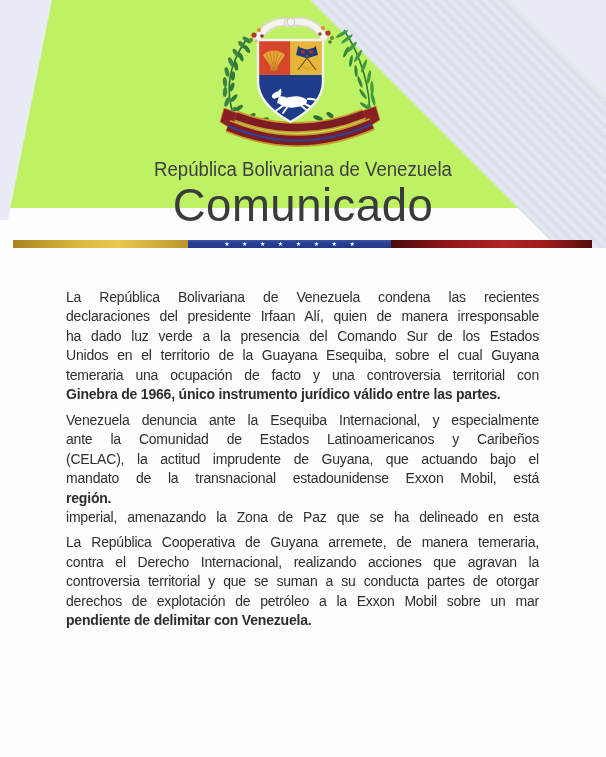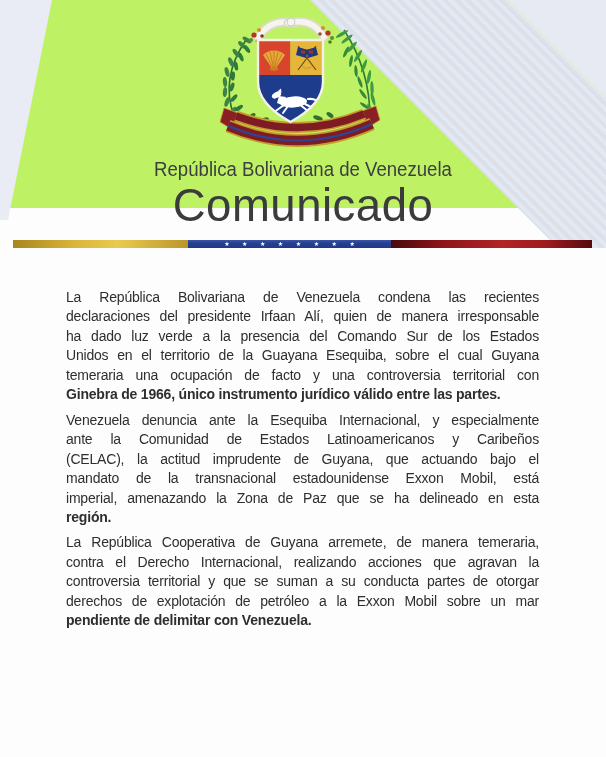--- a/index.html
+++ b/index.html
@@ -223,22 +223,22 @@
         <div class="line">ha dado luz verde a la presencia del Comando Sur de los Estados</div>
         <div class="line">Unidos en el territorio de la Guayana Esequiba, sobre el cual Guyana</div>
         <div class="line">temeraria una ocupación de facto y una controversia territorial con</div>
         <div class="line last">Ginebra de 1966, único instrumento jurídico válido entre las partes.</div>
       </div>
     <div class="para">
         <div class="line">Venezuela denuncia ante la Esequiba Internacional, y especialmente</div>
         <div class="line">ante la Comunidad de Estados Latinoamericanos y Caribeños</div>
         <div class="line">(CELAC), la actitud imprudente de Guyana, que actuando bajo el</div>
         <div class="line">mandato de la transnacional estadounidense Exxon Mobil, está</div>
+        <div class="line last">región.</div>
         <div class="line">imperial, amenazando la Zona de Paz que se ha delineado en esta</div>
-        <div class="line last">región.</div>
       </div>
     <div class="para">
         <div class="line">La República Cooperativa de Guyana arremete, de manera temeraria,</div>
         <div class="line">contra el Derecho Internacional, realizando acciones que agravan la</div>
         <div class="line">controversia territorial y que se suman a su conducta partes de otorgar</div>
         <div class="line">derechos de explotación de petróleo a la Exxon Mobil sobre un mar</div>
         <div class="line last">pendiente de delimitar con Venezuela.</div>
       </div>
   </main>
 

